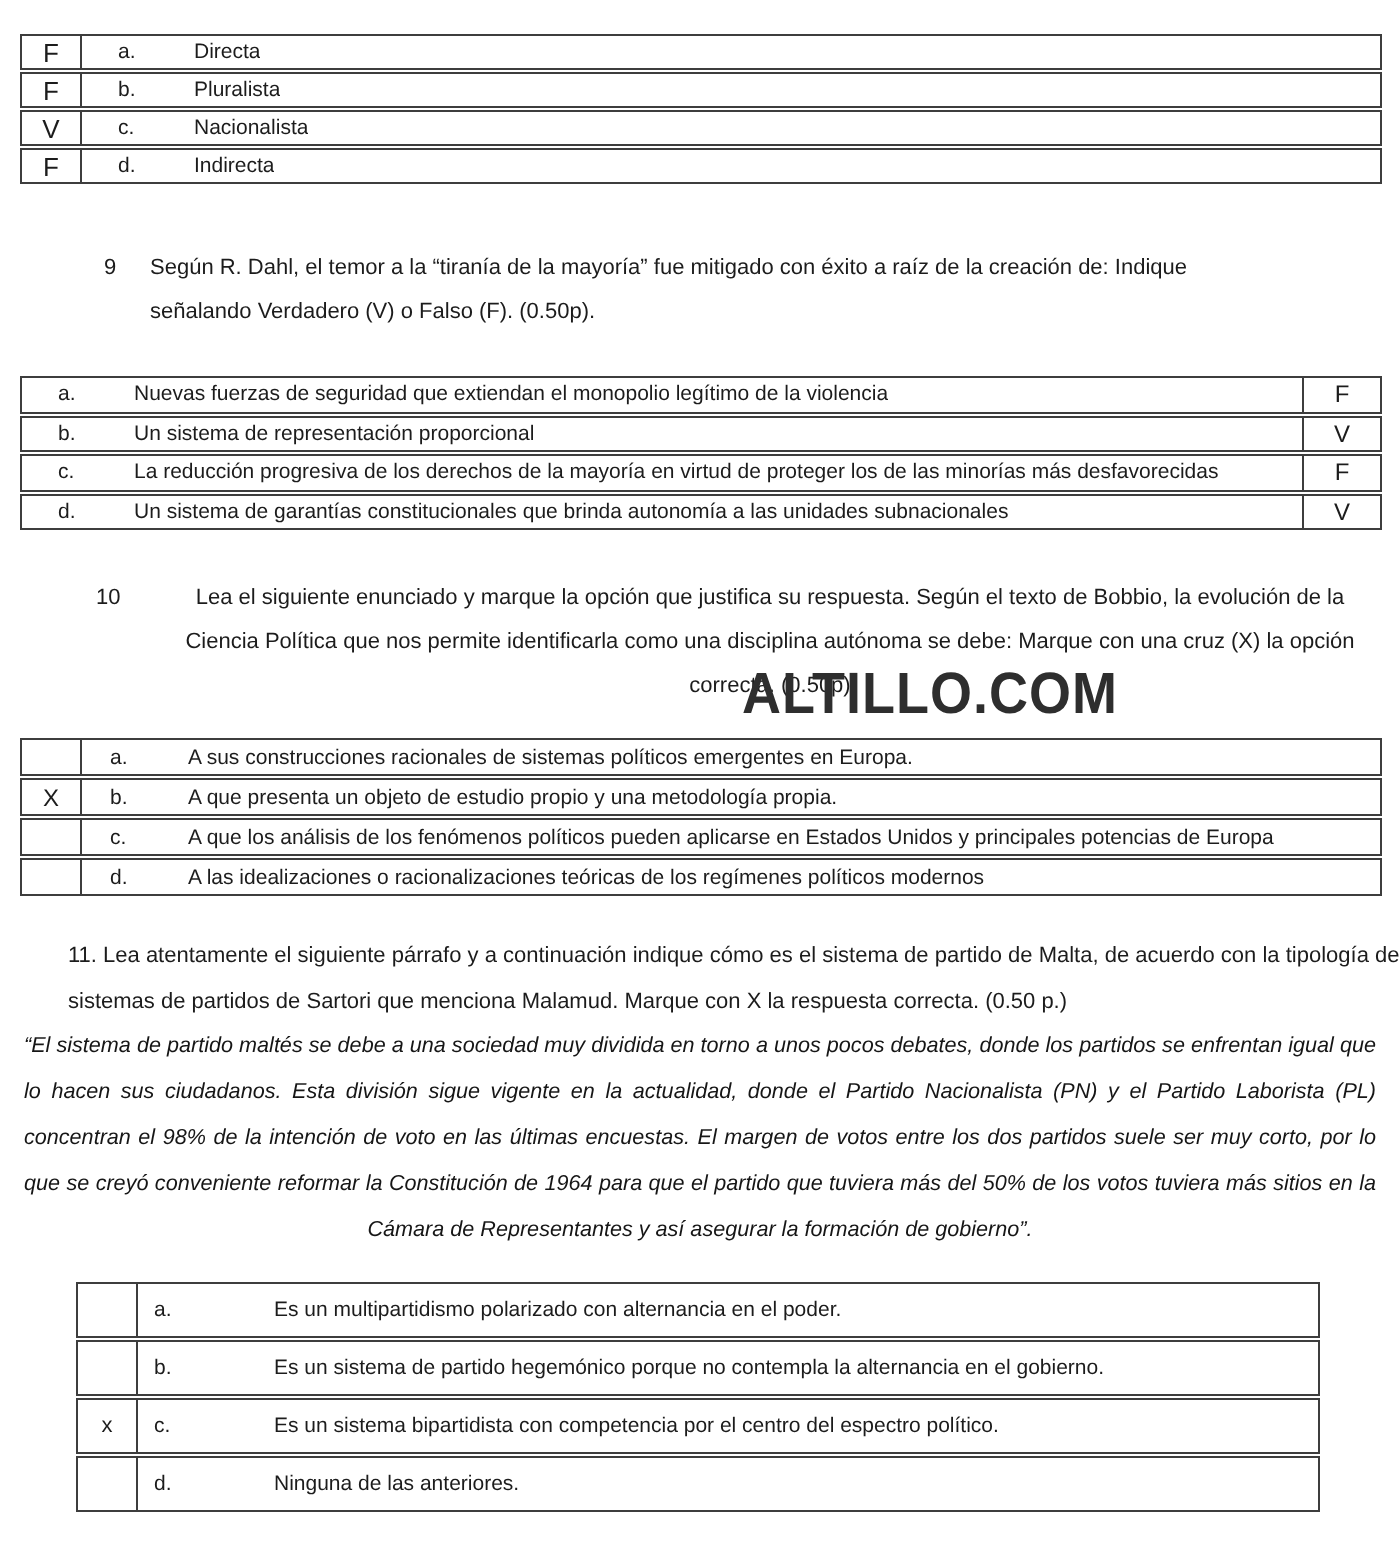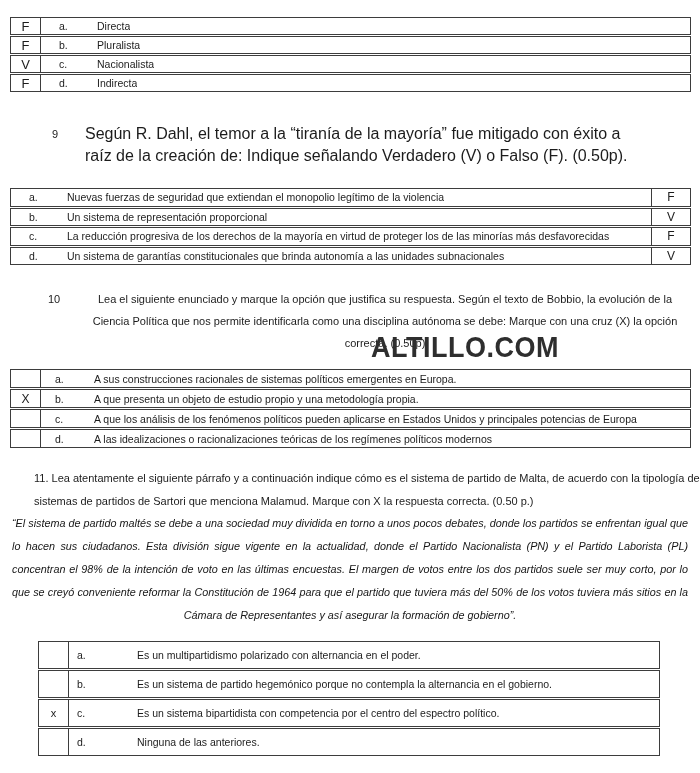--- a/index.html
+++ b/index.html
@@ -30,21 +30,21 @@
   .opttext{font-size:10.5px;white-space:nowrap;overflow:hidden;margin-left:12px;}
 
   
   #table1{position:absolute;left:10px;top:17px;width:681px;}
   #table1 .trow{height:18px;}
   #table1 .markcell{width:30px;border-right:1px solid #3d3d3d;font-size:13px;}
   #table1 .lettercell{margin-left:18px;width:26px;}
   
   #q9{position:absolute;left:52px;top:123px;display:flex;}
   #q9 .qnum{width:23px;font-size:11px;line-height:22px;}
-  #q9 .qtext{width:560px;font-size:16px;line-height:22px;margin-left:10px;}
+  #q9 .qtext{width:560px;font-size:11px;line-height:22px;}
   
   #table2{position:absolute;left:10px;top:188px;width:681px;}
   #table2 .trow{height:18.5px;}
   #table2 .lettercell{margin-left:18px;width:26px;}
   #table2 .markcell{width:39px;border-left:1px solid #3d3d3d;margin-left:auto;}
   #table2 .opttext{flex:0 1 auto;text-align:center;}
   
   #q10{position:absolute;left:48px;top:288px;display:flex;gap:12px;}
   #q10 .qnum{width:27px;font-size:11px;line-height:22px;}
   #q10 .qtext{width:596px;font-size:11px;line-height:22px;text-align:center;}

